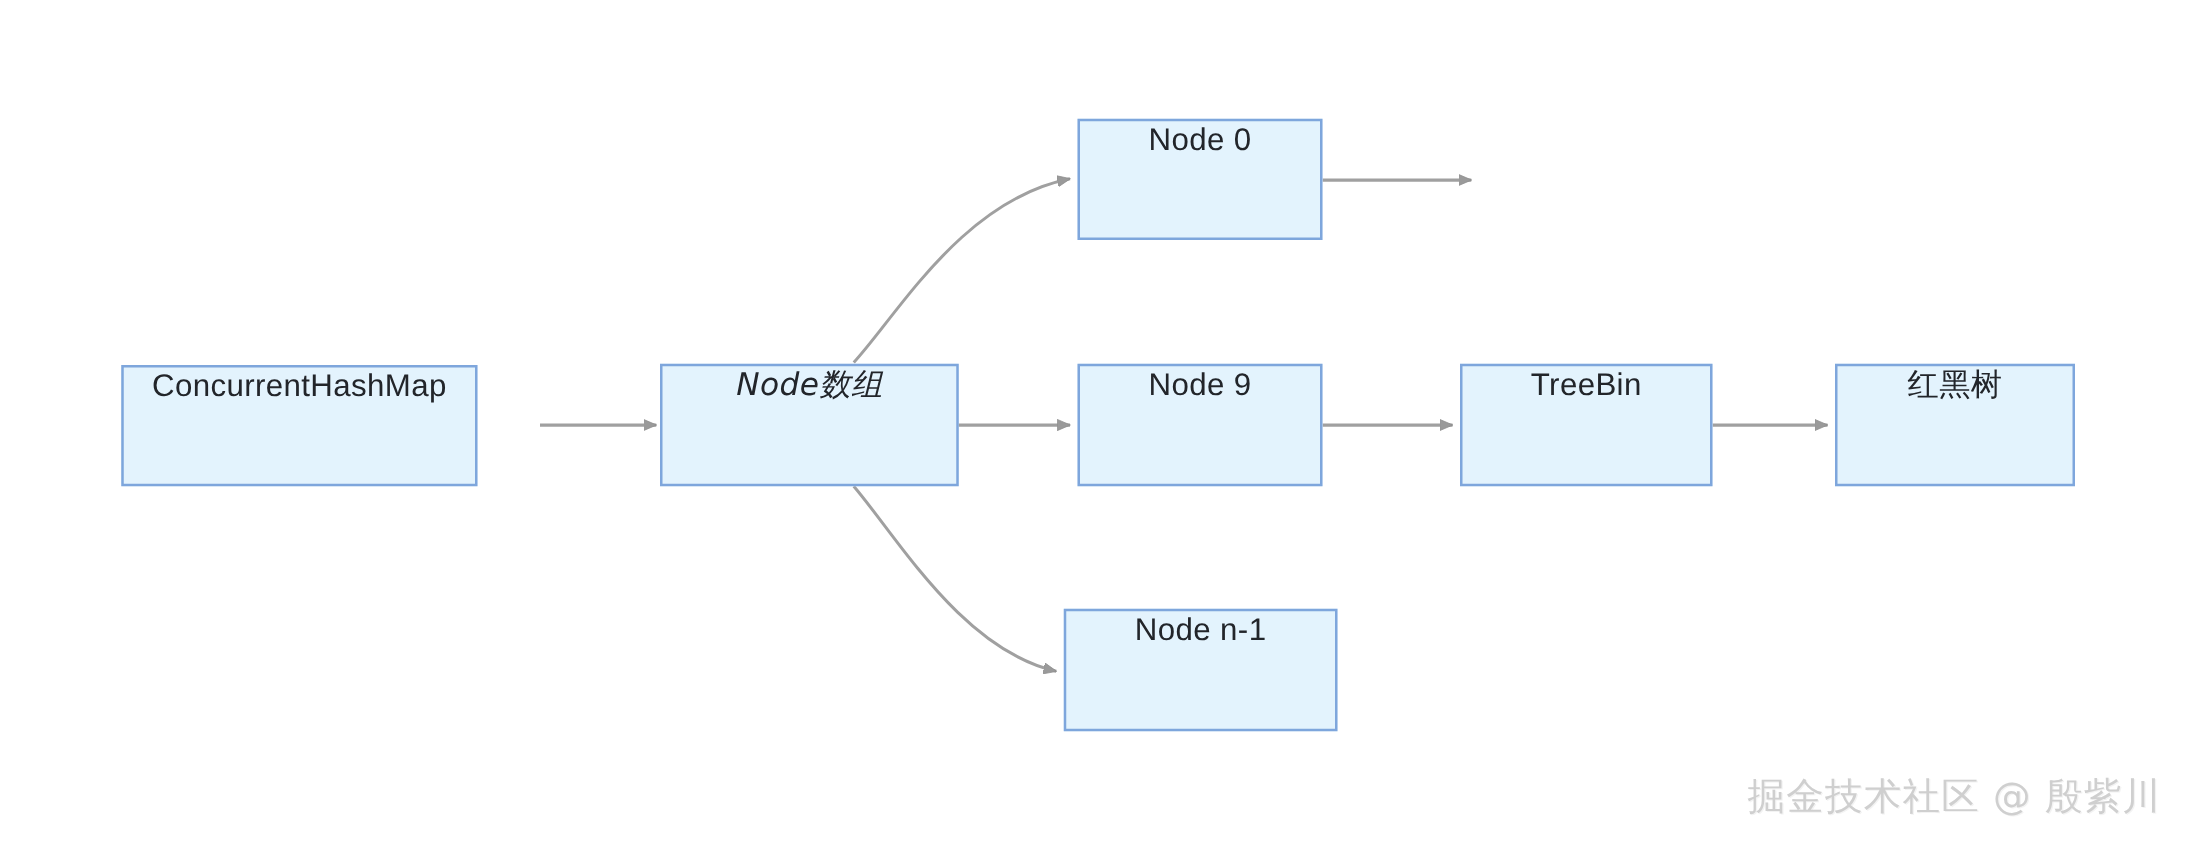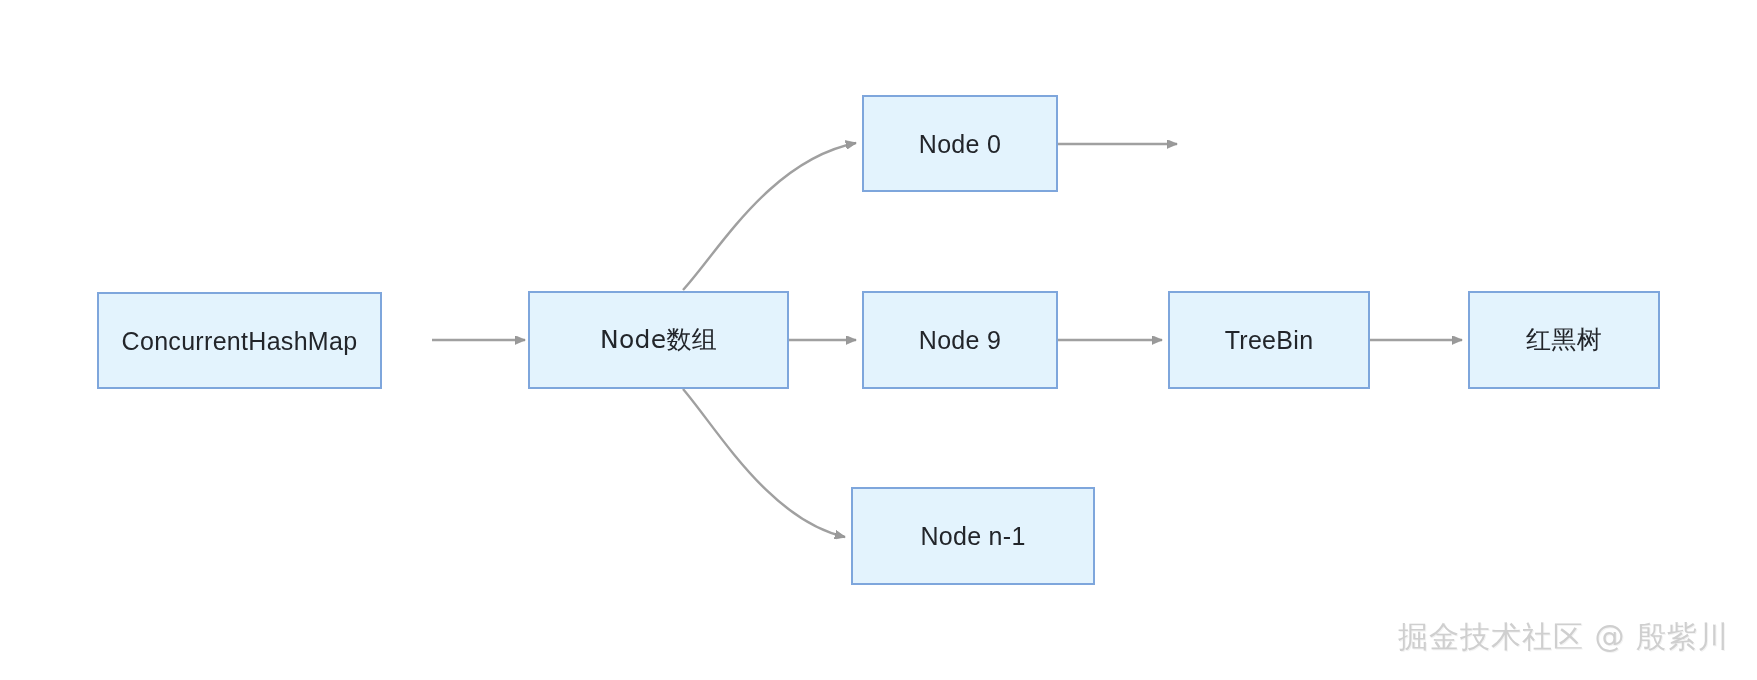--- a/index.html
+++ b/index.html
@@ -25,21 +25,20 @@
     width: 1757px;
     height: 680px;
     pointer-events: none;
   }
   .node-box {
     position: absolute;
     box-sizing: border-box;
     background: #e3f3fd;
     border: 2px solid #7ea6dc;
     display: flex;
-    align-items: center;
     justify-content: center;
     color: #22252a;
     font-size: 25px;
     letter-spacing: 0.3px;
     line-height: 1.2;
     white-space: nowrap;
   }
   .node-box .node-label {
     display: block;
   }
@@ -97,33 +96,33 @@
 
     <g>
       <line x1="1370" y1="340" x2="1462" y2="340" stroke="#a0a0a0" stroke-width="2.6" marker-end="url(#arrowhead)"></line>
     </g>
   </svg>
 
   <div class="node-box" id="box-chm" style="left:97px; top:292px; width:285px; height:97px;">
     <span class="node-label">ConcurrentHashMap</span>
   </div>
 
-  <div class="node-box" id="box-nodearr" style="left:528px; top:291px; width:261px; height:98px;">
+  <div class="node-box" id="box-nodearr" style="left:528px; top:291px; width:239px; height:98px;font-style:italic;">
     <span class="node-label cjk">Node数组</span>
   </div>
 
   <div class="node-box" id="box-node0" style="left:862px; top:95px; width:196px; height:97px;">
     <span class="node-label">Node 0</span>
   </div>
 
   <div class="node-box" id="box-node1" style="left:862px; top:291px; width:196px; height:98px;">
     <span class="node-label">Node 9</span>
   </div>
 
-  <div class="node-box" id="box-noden1" style="left:851px; top:487px; width:244px; height:98px;">
+  <div class="node-box" id="box-noden1" style="left:851px; top:487px; width:219px; height:98px;">
     <span class="node-label">Node n-1</span>
   </div>
 
 
   <div class="node-box" id="box-treebin" style="left:1168px; top:291px; width:202px; height:98px;">
     <span class="node-label">TreeBin</span>
   </div>
 
   <div class="node-box" id="box-rbtree" style="left:1468px; top:291px; width:192px; height:98px;">
     <span class="node-label cjk">红黑树</span>

